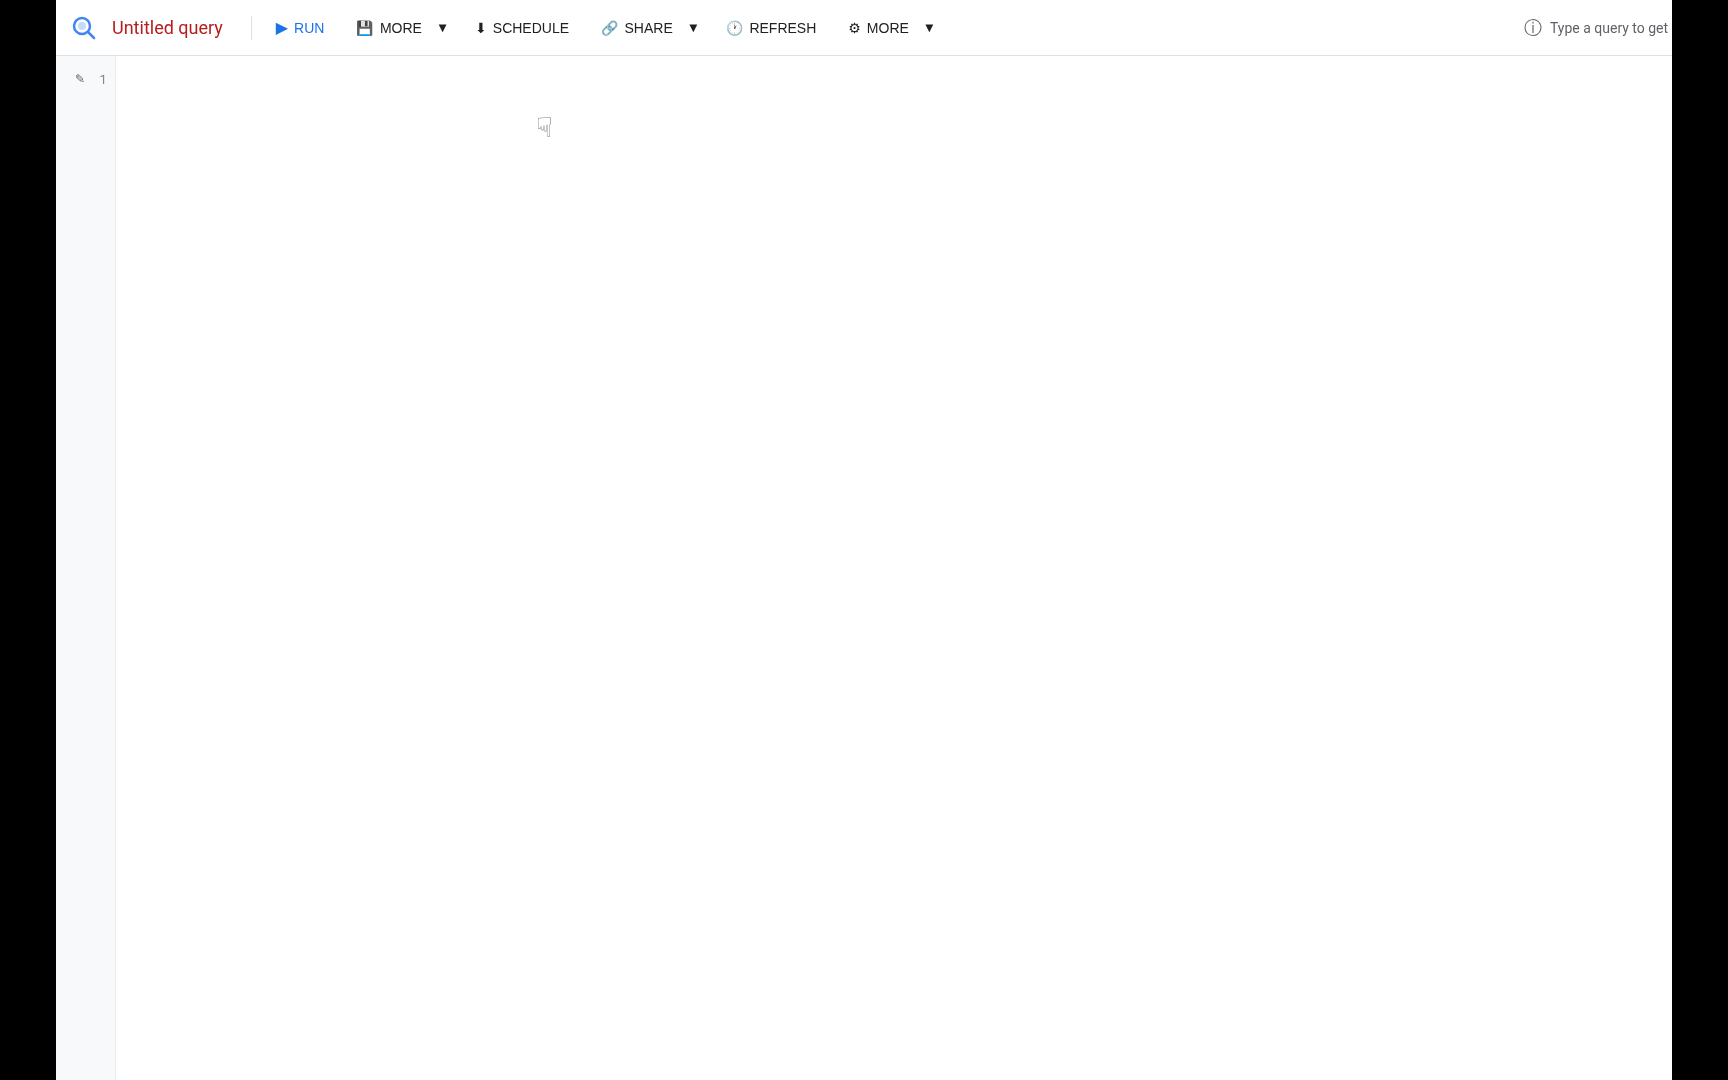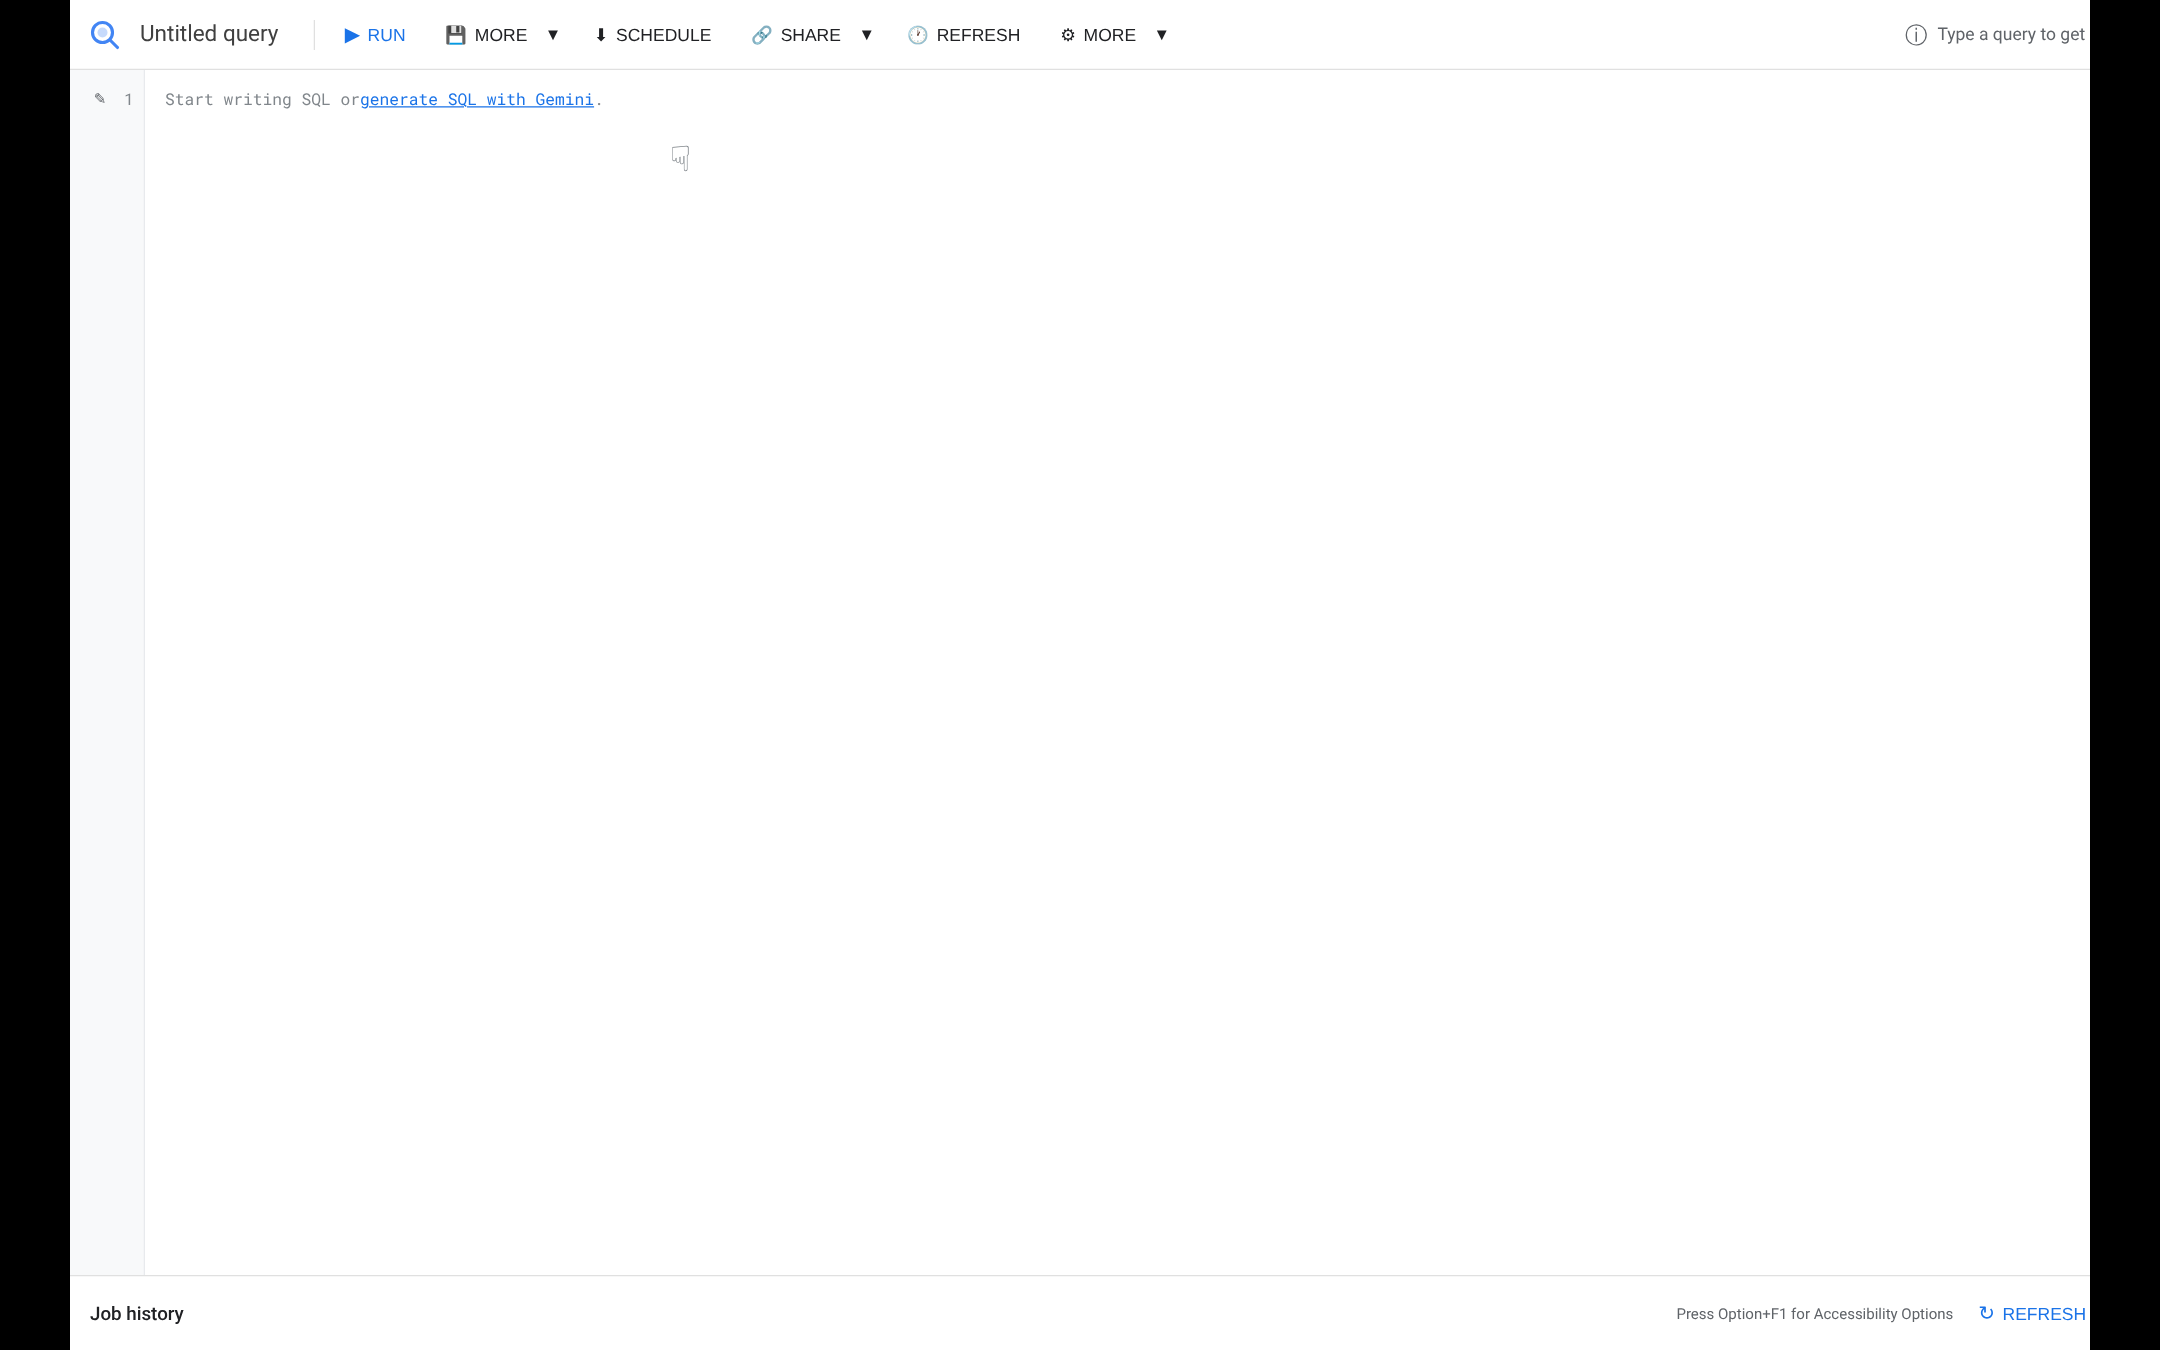--- a/index.html
+++ b/index.html
@@ -39,21 +39,21 @@
       margin-right: 4px;
     }
 
     .toolbar-logo svg {
       width: 24px;
       height: 24px;
     }
 
     .toolbar-title {
       font-size: 18px;
-      color: #404040;
+      color: #b91c1c;
       font-weight: 400;
       margin-right: 16px;
       white-space: nowrap;
     }
 
     .toolbar-divider {
       width: 1px;
       height: 24px;
       background: #e0e0e0;
       margin: 0 4px;
@@ -367,38 +367,18 @@
   <div class="editor-area">
 
     <div class="line-numbers">
       <div class="line-number-row">
         <span class="line-number-edit-icon">✎</span>
         <span class="line-number-text">1</span>
       </div>
     </div>
 
     <div class="editor-content">
-      <div class="editor-placeholder-line">
-        <span class="sql-text">Start writing SQL or </span>
-        <a class="gemini-link">generate SQL with Gemini</a>
-        <span class="sql-text">.</span>
-      </div>
 
       <div class="cursor-hand">☟</div>
     </div>
   </div>
 
-  <div class="bottom-panel">
-    <div class="bottom-panel-left">
-      <span class="job-history-label">Job history</span>
-    </div>
-    <div class="bottom-panel-right">
-      <span class="accessibility-hint">Press Option+F1 for Accessibility Options</span>
-      <button class="refresh-btn">
-        <span style="font-size:16px;">↻</span>
-        <span>REFRESH</span>
-      </button>
-      <button class="collapse-btn">
-        <span style="font-size:18px;">⌃</span>
-      </button>
-    </div>
-  </div>
 </div>
 
 </body></html>

